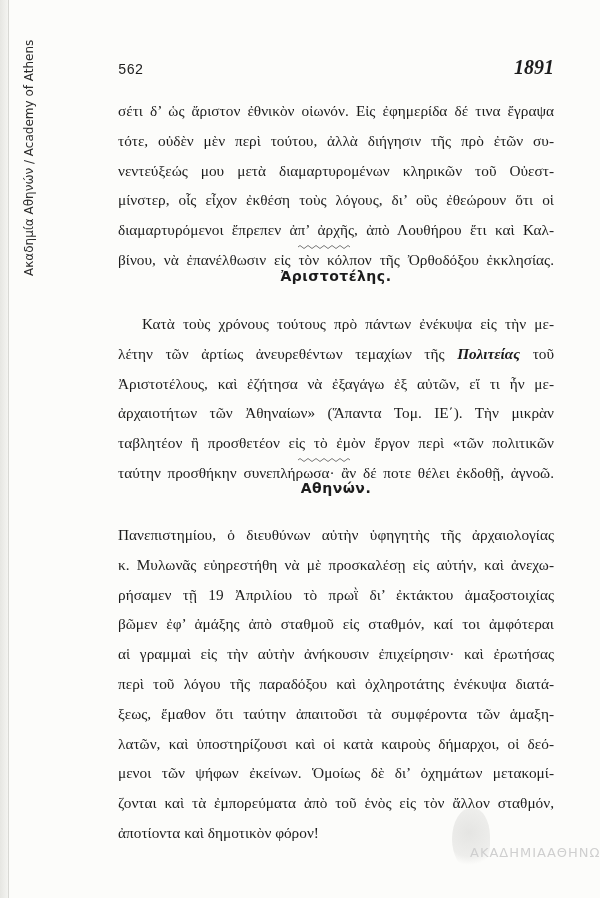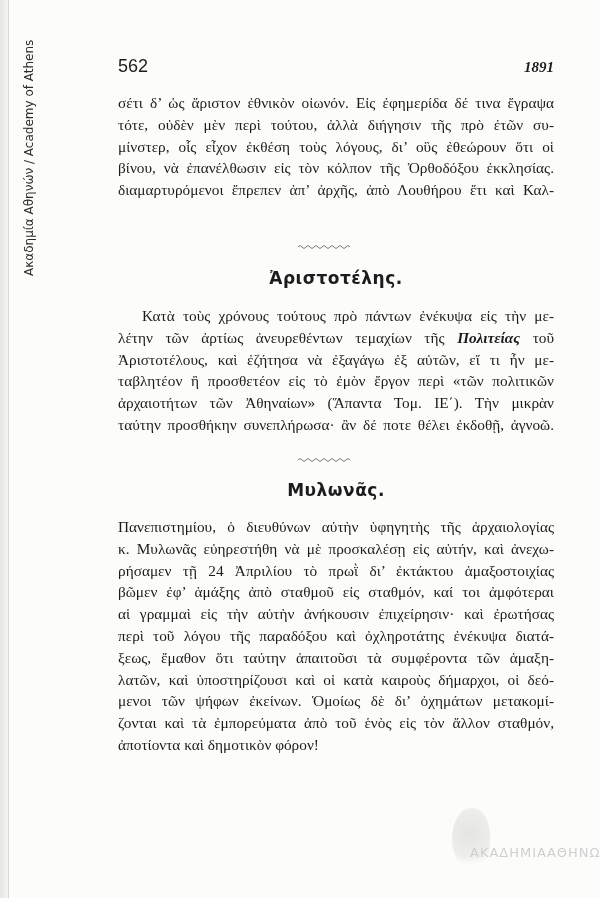--- a/index.html
+++ b/index.html
@@ -23,37 +23,37 @@
     color: #2a2a2a; white-space: nowrap; text-align: center;
   }
   .page {
     position: absolute; left: 118px; top: 0; width: 436px;
   }
   .header {
     position: absolute; top: 56px; left: 0; width: 436px;
     display: flex; justify-content: space-between; align-items: baseline;
     font-size: 13.5px;
   }
-  .page-num { font-family: Liberation Sans, sans-serif; font-size: 18px; }
-  .year { font-family: "Liberation Serif", serif; font-style: italic; font-weight: bold; font-size: 15px; }
+  .page-num { font-family: Liberation Mono, monospace; font-size: 14px; }
+  .year { font-family: "Liberation Serif", serif; font-style: italic; font-weight: bold; font-size: 20px; }
   .text-block {
     position: absolute; left: 0; width: 436px;
     font-family: "Liberation Serif", serif;
     font-size: 15.3px; line-height: 21.8px;
     text-align: justify; text-align-last: justify;
   }
-  .text-block .line { display: block; white-space: nowrap; text-align: justify; text-align-last: justify; }
+  .text-block .line { display: block; white-space: nowrap; text-align: justify; text-align-last: justify; margin-top: 8px; }
   .text-block .line.last { text-align-last: left; }
   .indent { padding-left: 24px; }
   .sep {
     position: absolute; left: 180px; width: 52px; height: 6px;
   }
   .heading {
     position: absolute; left: 0; width: 436px; text-align: center;
-    font-family: "DejaVu Sans", sans-serif; font-weight: bold; font-size: 17px;
+    font-family: "DejaVu Sans", sans-serif; font-weight: bold; font-size: 14px;
     letter-spacing: 0.5px;
   }
   .bold-it { font-weight: bold; font-style: italic; }
   .stamp {
     position: absolute; left: 470px; top: 832px; width: 120px; height: 40px;
     display: flex; align-items: center; justify-content: space-between;
     font-family: "DejaVu Sans", sans-serif; font-size: 13px; color: #cfcfcf;
     letter-spacing: 1px;
   }
   .stamp-head {
@@ -71,50 +71,51 @@
 
 <div class="page">
   <div class="header">
     <span class="page-num">562</span>
     <span class="year">1891</span>
   </div>
 
   <div class="text-block" style="top:92px;">
     <span class="line">σέτι δ’ ὡς ἄριστον ἐθνικὸν οἰωνόν. Εἰς ἐφημερίδα δέ τινα ἔγραψα</span>
     <span class="line">τότε, οὐδὲν μὲν περὶ τούτου, ἀλλὰ διήγησιν τῆς πρὸ ἐτῶν συ-</span>
+    <span class="line">νεντεύξεώς μου μετὰ διαμαρτυρομένων κληρικῶν τοῦ Οὐεστ-</span>
     <span class="line">μίνστερ, οἷς εἶχον ἐκθέση τοὺς λόγους, δι’ οὓς ἐθεώρουν ὅτι οἱ</span>
+    <span class="line">διαμαρτυρόμενοι ἔπρεπεν ἀπ’ ἀρχῆς, ἀπὸ Λουθήρου ἔτι καὶ Καλ-</span>
     <span class="line">βίνου, νὰ ἐπανέλθωσιν εἰς τὸν κόλπον τῆς Ὀρθοδόξου ἐκκλησίας.</span>
-    <span class="line">διαμαρτυρόμενοι ἔπρεπεν ἀπ’ ἀρχῆς, ἀπὸ Λουθήρου ἔτι καὶ Καλ-</span>
   </div>
 
   <svg class="sep" style="top:244px;" viewBox="0 0 52 6">
     <path d="M0 3 Q2 0 4 3 T8 3 T12 3 T16 3 T20 3 T24 3 T28 3 T32 3 T36 3 T40 3 T44 3 T48 3 T52 3" fill="none" stroke="#555" stroke-width="0.8"></path>
   </svg>
 
   <div class="heading" style="top:268px;">Ἀριστοτέλης.</div>
 
   <div class="text-block" style="top:305px;">
     <span class="line indent">Κατὰ τοὺς χρόνους τούτους πρὸ πάντων ἐνέκυψα εἰς τὴν με-</span>
     <span class="line"><span>λέτην τῶν ἀρτίως ἀνευρεθέντων τεμαχίων τῆς </span><span class="bold-it">Πολιτείας</span><span> τοῦ</span></span>
     <span class="line">Ἀριστοτέλους, καὶ ἐζήτησα νὰ ἐξαγάγω ἐξ αὐτῶν, εἴ τι ἦν με-</span>
+    <span class="line">ἀρχαιοτήτων τῶν Ἀθηναίων» (Ἅπαντα Τομ. ΙΕ΄). Τὴν μικρὰν</span>
     <span class="line">ταβλητέον ἢ προσθετέον εἰς τὸ ἐμὸν ἔργον περὶ «τῶν πολιτικῶν</span>
-    <span class="line">ἀρχαιοτήτων τῶν Ἀθηναίων» (Ἅπαντα Τομ. ΙΕ΄). Τὴν μικρὰν</span>
     <span class="line">ταύτην προσθήκην συνεπλήρωσα· ἂν δέ ποτε θέλει ἐκδοθῇ, ἀγνοῶ.</span>
   </div>
 
   <svg class="sep" style="top:457px;" viewBox="0 0 52 6">
     <path d="M0 3 Q2 0 4 3 T8 3 T12 3 T16 3 T20 3 T24 3 T28 3 T32 3 T36 3 T40 3 T44 3 T48 3 T52 3" fill="none" stroke="#555" stroke-width="0.8"></path>
   </svg>
 
-  <div class="heading" style="top:480px;">Μυλωνᾶς.</div>
+  <div class="heading" style="top:480px;">Αθηνών.</div>
 
   <div class="text-block" style="top:516px;">
     <span class="line">Πανεπιστημίου, ὁ διευθύνων αὐτὴν ὑφηγητὴς τῆς ἀρχαιολογίας</span>
     <span class="line">κ. Μυλωνᾶς εὐηρεστήθη νὰ μὲ προσκαλέσῃ εἰς αὐτήν, καὶ ἀνεχω-</span>
-    <span class="line">ρήσαμεν τῇ 24 Ἀπριλίου τὸ πρωῒ δι’ ἐκτάκτου ἁμαξοστοιχίας</span>
+    <span class="line">ρήσαμεν τῇ 19 Ἀπριλίου τὸ πρωῒ δι’ ἐκτάκτου ἁμαξοστοιχίας</span>
     <span class="line">βῶμεν ἐφ’ ἁμάξης ἀπὸ σταθμοῦ εἰς σταθμόν, καί τοι ἀμφότεραι</span>
     <span class="line">αἱ γραμμαὶ εἰς τὴν αὐτὴν ἀνήκουσιν ἐπιχείρησιν· καὶ ἐρωτήσας</span>
     <span class="line">περὶ τοῦ λόγου τῆς παραδόξου καὶ ὀχληροτάτης ἐνέκυψα διατά-</span>
     <span class="line">ξεως, ἔμαθον ὅτι ταύτην ἀπαιτοῦσι τὰ συμφέροντα τῶν ἁμαξη-</span>
     <span class="line">λατῶν, καὶ ὑποστηρίζουσι καὶ οἱ κατὰ καιροὺς δήμαρχοι, οἱ δεό-</span>
     <span class="line">μενοι τῶν ψήφων ἐκείνων. Ὁμοίως δὲ δι’ ὀχημάτων μετακομί-</span>
     <span class="line">ζονται καὶ τὰ ἐμπορεύματα ἀπὸ τοῦ ἑνὸς εἰς τὸν ἄλλον σταθμόν,</span>
     <span class="line last">ἀποτίοντα καὶ δημοτικὸν φόρον!</span>
   </div>
 </div>

